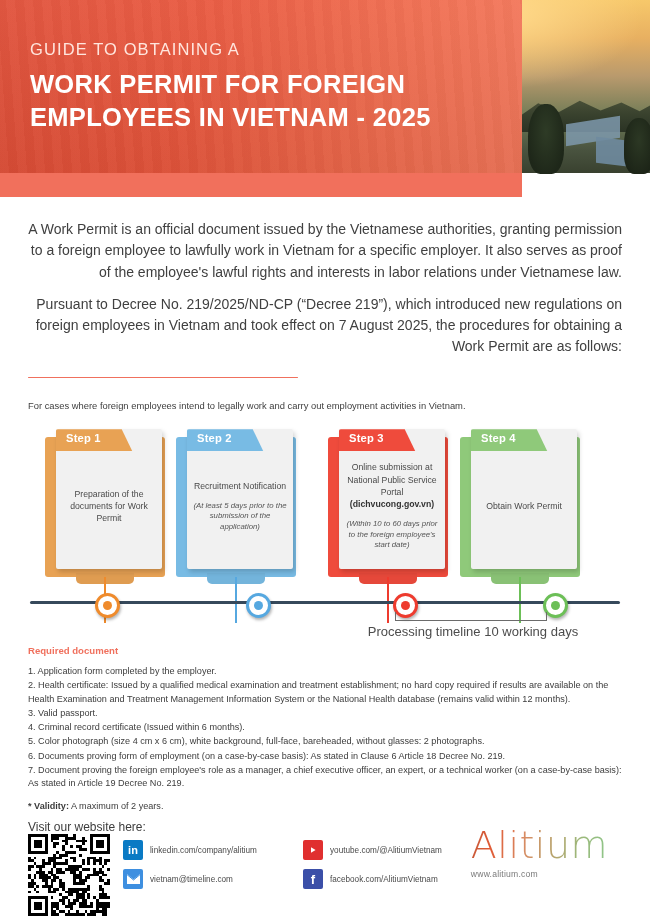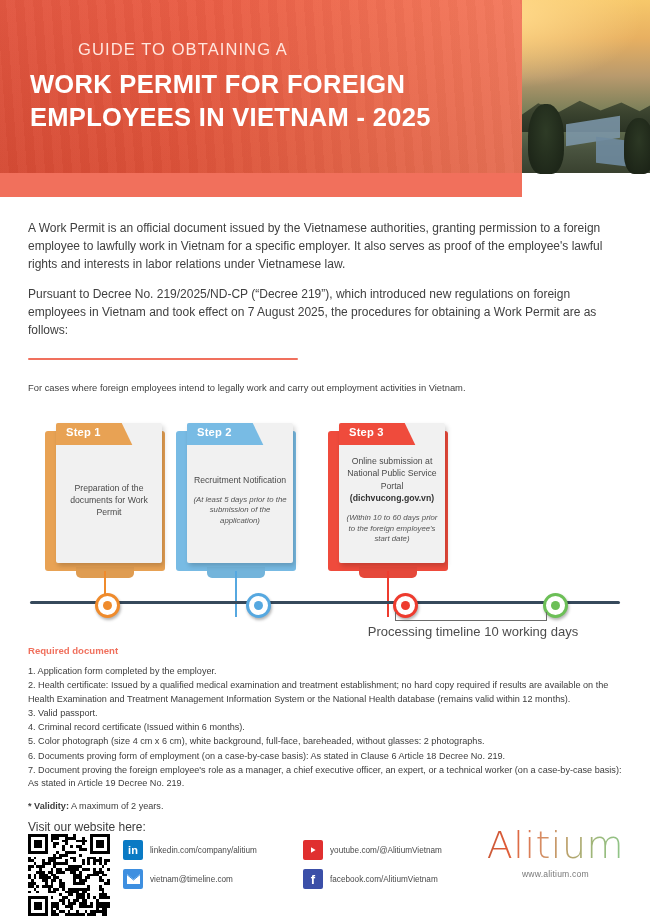--- a/index.html
+++ b/index.html
@@ -50,41 +50,41 @@
     content:"";position:absolute;inset:0;
     background:
       linear-gradient(to bottom,rgba(255,255,255,.05),rgba(0,0,0,.06)),
       repeating-linear-gradient(86deg,rgba(255,255,255,.025) 0 9px,rgba(0,0,0,.02) 9px 18px);
   }
   .hero-band{
     position:absolute;left:0;top:173px;width:522px;height:24px;background:#f1705c;
   }
   .hero-text{position:absolute;left:30px;top:40px;z-index:4;color:#fff;}
   .hero-kicker{
-    font-size:16.5px;letter-spacing:1.1px;font-weight:400;color:#ffe6de;margin-bottom:9px;margin-left:48px;
+    font-size:16.5px;letter-spacing:1.1px;font-weight:400;color:#ffe6de;margin-bottom:9px;
   }
   .hero-title{
     font-size:25.5px;font-weight:700;letter-spacing:.3px;line-height:1.30;
   }
   
   .body-wrap{position:relative;padding:0 28px;}
   .para{
-    font-size:12px;line-height:1.52;color:#404040;margin:0 0 11px 0;max-width:596px;
+    font-size:14px;line-height:1.52;color:#404040;margin:0 0 11px 0;max-width:596px;text-align:right;
   }
   .para.first{margin-top:22px;}
   .rule{
     width:270px;height:1.6px;background:#f0705d;margin:19px 0 22px 0;border-radius:2px;
   }
   .sect-title{
     font-size:13.6px;color:#2e2e2e;font-weight:400;margin:0 0 13px 0;
   }
   .sect-sub{font-size:9.4px;color:#404040;margin:0 0 14px 0;}
   
   .steps{position:relative;height:170px;margin-top:10px;}
-  .step{position:absolute;top:16px;width:120px;height:148px;}
+  .step{position:absolute;top:4px;width:120px;height:148px;}
   .step .back{
     position:absolute;left:0;top:8px;width:120px;height:140px;border-radius:3px;
   }
   .step .back::after{
     content:"";position:absolute;left:31px;bottom:-7px;width:58px;height:11px;
     border-radius:0 0 5px 5px;background:inherit;filter:brightness(.96);
   }
   .step .card{
     position:absolute;left:11px;top:0;width:106px;height:140px;
     background:#f1f1f1;border-radius:2px;
@@ -145,21 +145,21 @@
   .links{position:absolute;left:95px;top:20px;width:360px;}
   .lrow{display:flex;align-items:center;margin-bottom:9px;}
   .lcell{display:flex;align-items:center;width:180px;}
   .ic{width:20px;height:20px;border-radius:2px;flex:none;margin-right:7px;
       display:flex;align-items:center;justify-content:center;}
   .ic-li{background:#0a7ac4;color:#fff;font-weight:700;font-size:11px;font-family:"Liberation Sans",sans-serif;}
   .ic-mail{background:#3e8fe0;}
   .ic-yt{background:#e02f2f;}
   .ic-fb{background:#3b4fa8;color:#fff;font-weight:700;font-size:13px;}
   .ltxt{font-size:8.2px;color:#4a4a4a;}
-  .logo{position:absolute;right:0;top:6px;text-align:center;}
+  .logo{position:absolute;right:16px;top:6px;text-align:left;}
   .logo-word{
     font-size:38px;font-weight:300;letter-spacing:.5px;line-height:1;
     background:linear-gradient(100deg,#c25a3a 0%,#e05a35 16%,#d98a62 38%,#bba06a 58%,#9cb87a 78%,#8dc78b 100%);
     -webkit-background-clip:text;background-clip:text;color:transparent;
     font-family:"DejaVu Sans", sans-serif;
   }
   .logo-url{font-size:8.6px;color:#7a7a7a;margin-top:5px;letter-spacing:.2px;}
 </style>
 </head>
 <body>
@@ -215,20 +215,31 @@
         <div class="back" style="background:#ef4b3c"></div>
         <div class="card">
           <div class="tab" style="background:#ef4b3c"></div>
           <div class="tab-lbl">Step 3</div>
           <div class="ctext">
             <div class="main-txt">Online submission at National Public Service Portal<br><span class="bold">(dichvucong.gov.vn)</span></div>
             <div class="note-txt">(Within 10 to 60 days prior to the foreign employee's start date)</div>
           </div>
         </div>
         <div class="stem" style="background:#ee3b2e"></div>
+      </div>
+      <div class="step" style="left: 432px;">
+        <div class="back" style="background:#8fc97a"></div>
+        <div class="card">
+          <div class="tab" style="background:#8fc97a"></div>
+          <div class="tab-lbl">Step 4</div>
+          <div class="ctext">
+            <div class="main-txt">Obtain Work Permit</div>
+          </div>
+        </div>
+        <div class="stem" style="background:#6cbf57"></div>
       </div>
     </div>
 </div>
 
 <div class="tl-line"></div>
 <div id="dots-container">
     <div class="dot" style="left: 95px; border: 3px solid rgb(239, 139, 44);">
       <i style="background:#ef8b2c"></i>
     </div>
     <div class="dot" style="left: 246px; border: 3px solid rgb(86, 168, 224);">

